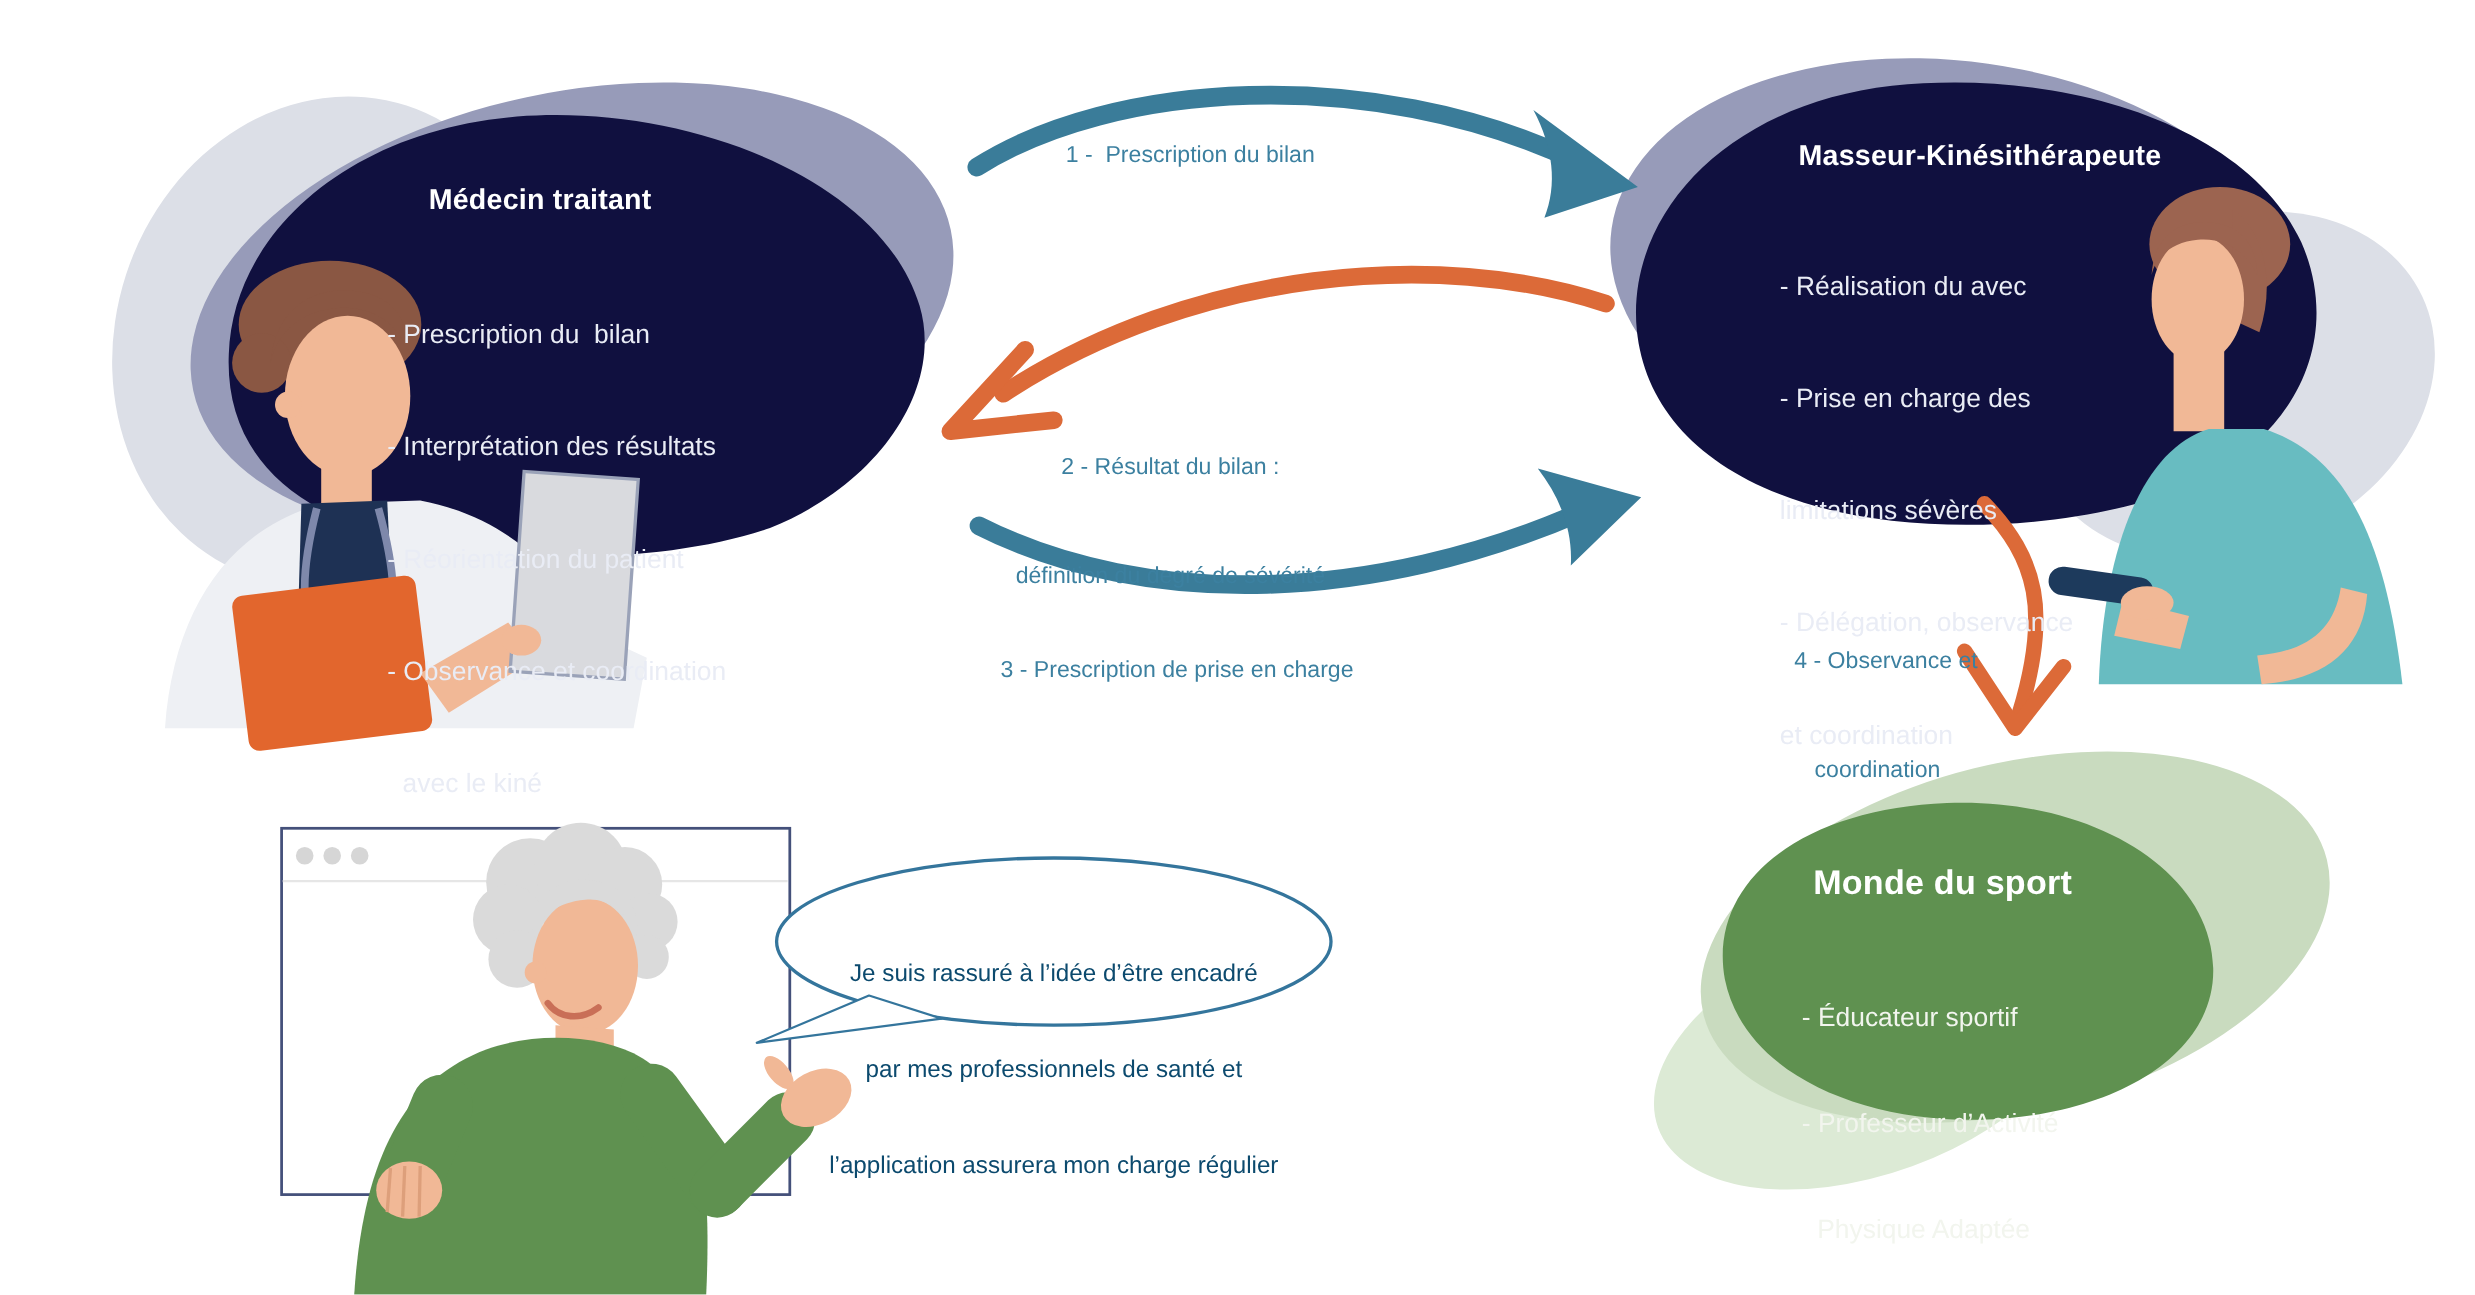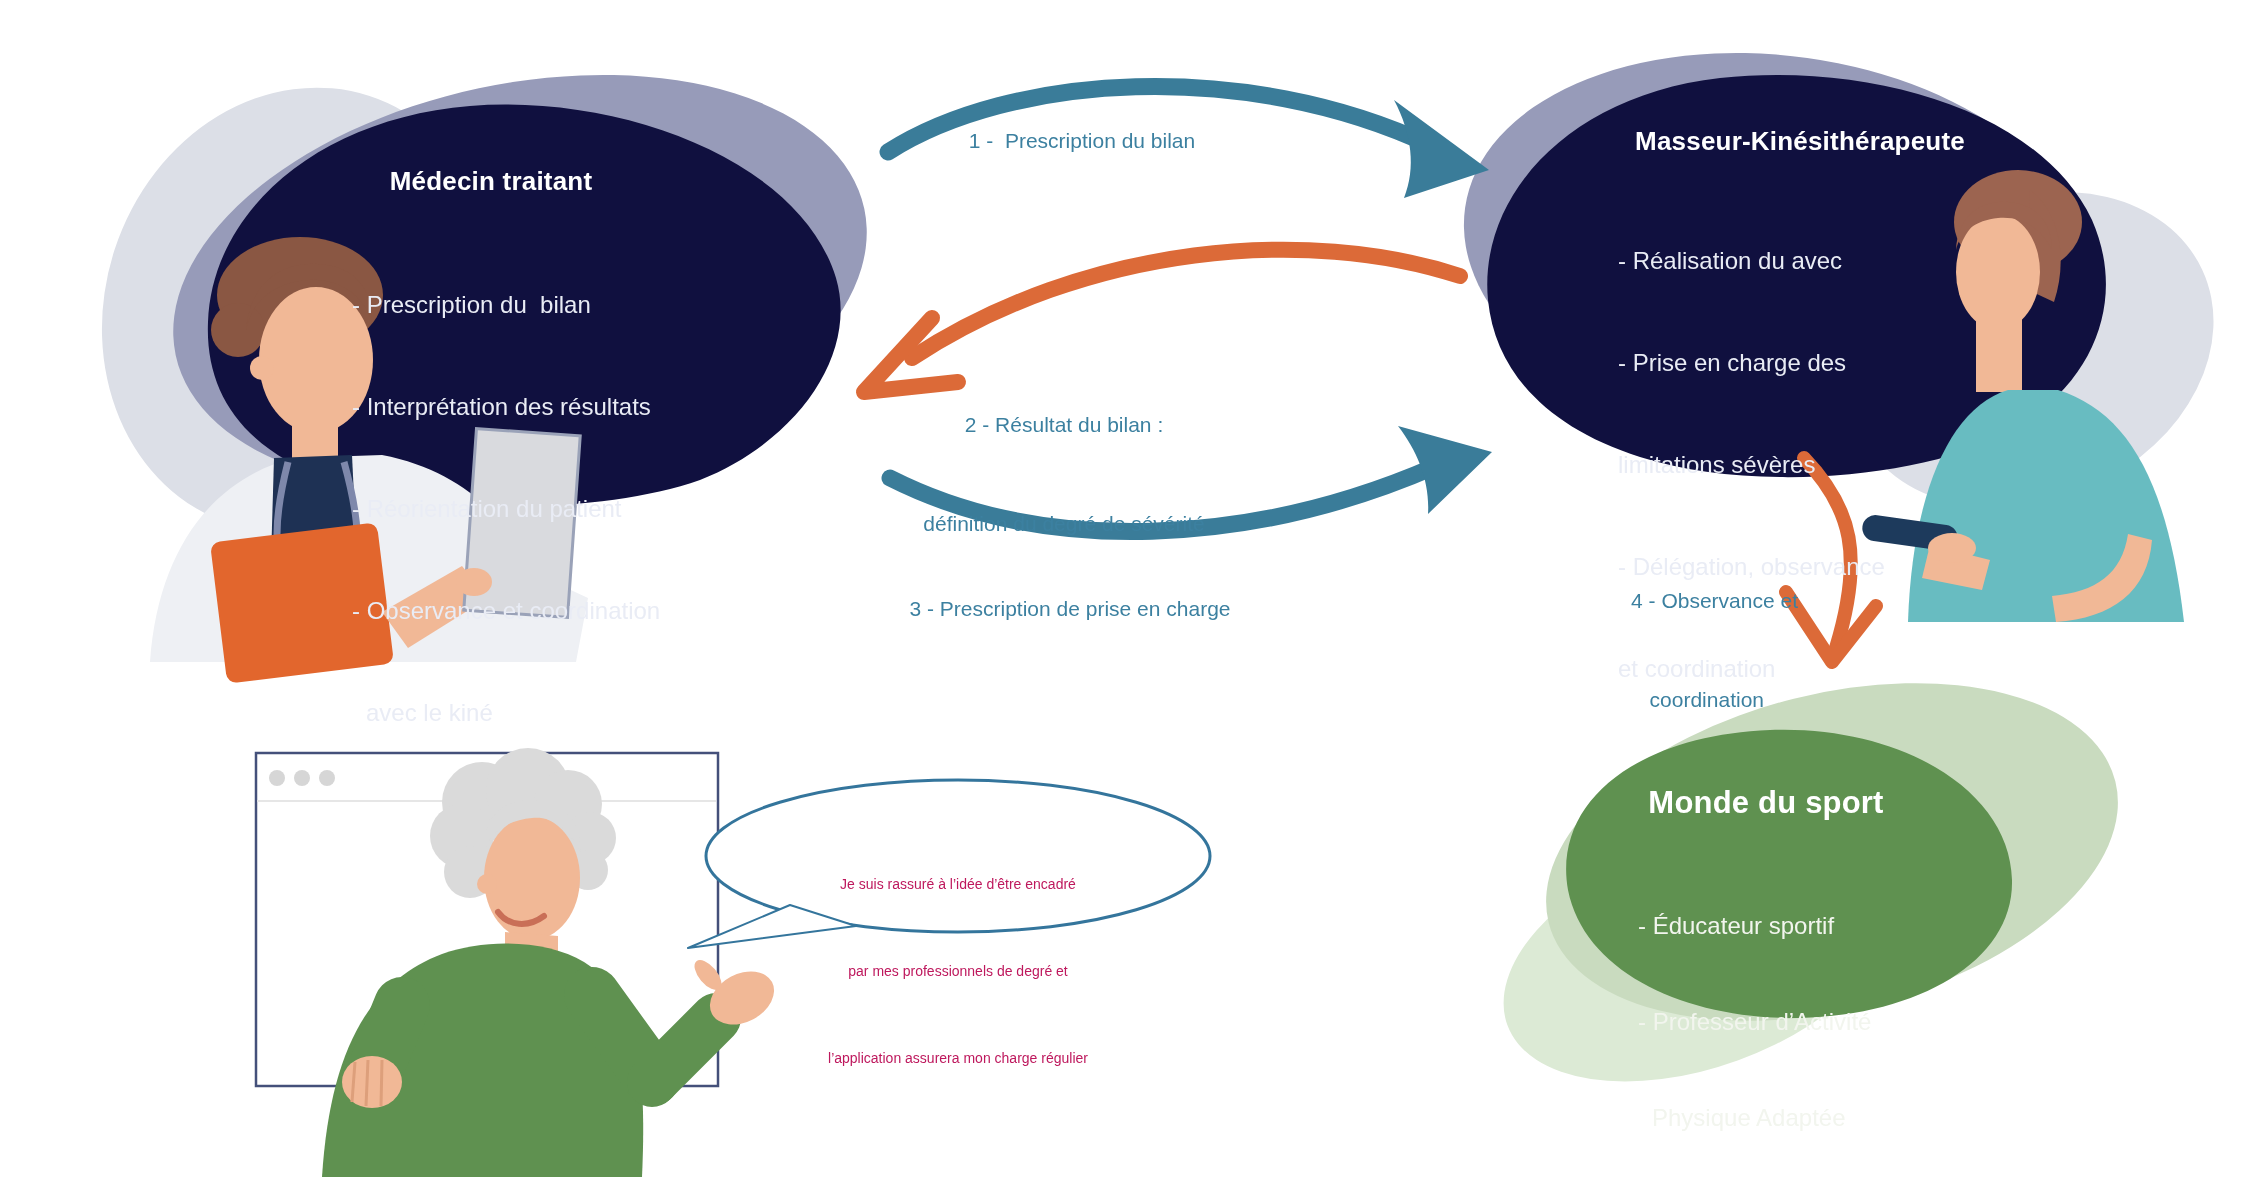--- a/index.html
+++ b/index.html
@@ -16,21 +16,21 @@
     color:#ffffff;font-weight:bold;font-size:26px;line-height:30px;
     text-align:center;letter-spacing:.2px;white-space:pre;
   }
   .blob-list{color:#e9ecf5;font-size:24px;line-height:34px;white-space:pre;}
   .blob-list .indent{padding-left:14px;}
   .sport-list{line-height:32px;color:#f2f5ee;}
   .teal-label{color:#3c80a0;font-size:21px;line-height:33px;white-space:pre;}
   .center{text-align:center;}
   .right{text-align:right;}
   .bubble-text{
-    color:#be185d;font-size:14px;line-height:29px;text-align:center;white-space:pre;
+    color:#0c4a6e;font-size:22px;line-height:29px;text-align:center;white-space:pre;
   }
 </style>
 </head>
 <body>
 
 <div class="canvas">
 
   <svg width="2250" height="1177" viewBox="0 0 2250 1177">
 
     <g>
@@ -189,17 +189,17 @@
 
   <div class="t teal-label center" style="left:870px;top:592px;width:400px;">3 - Prescription de prise en charge</div>
 
   <div class="t teal-label right" style="left:1530px;top:518px;width:268px;">
     <div>4 - Observance et</div>
     <div style="padding-right:34px;">coordination</div>
   </div>
 
   <div class="t bubble-text" style="left:712px;top:812px;width:492px;">
     <div>Je suis rassuré à l’idée d’être encadré</div>
-    <div>par mes professionnels de degré et</div>
+    <div>par mes professionnels de santé et</div>
     <div>l’application assurera mon charge régulier</div>
   </div>
 
 </div>
 
 </body></html>

